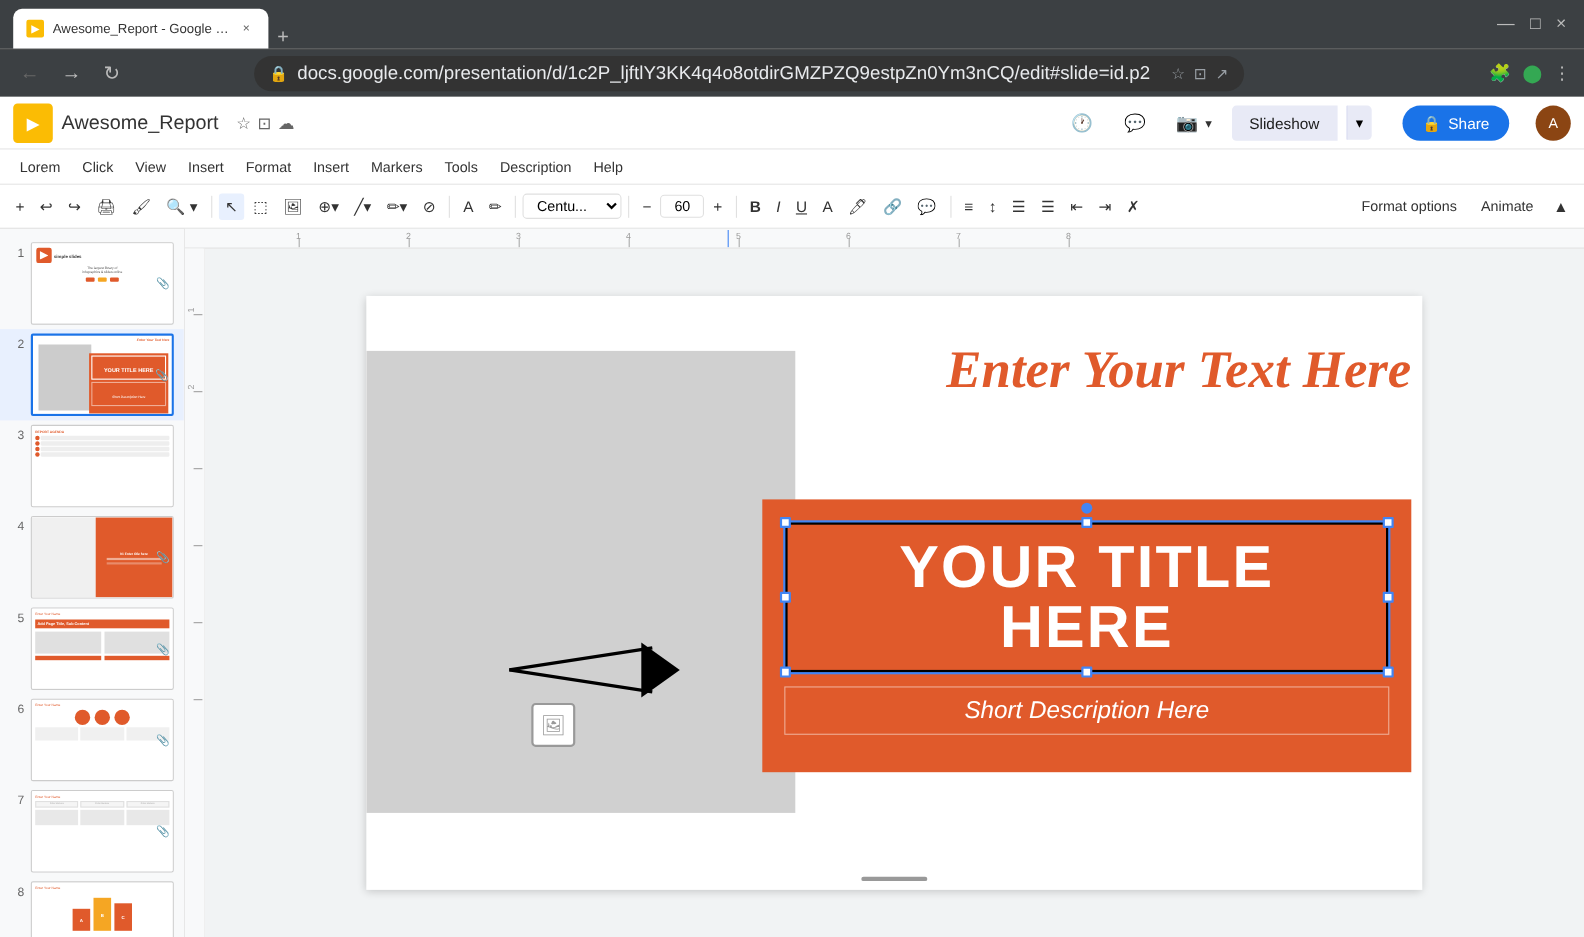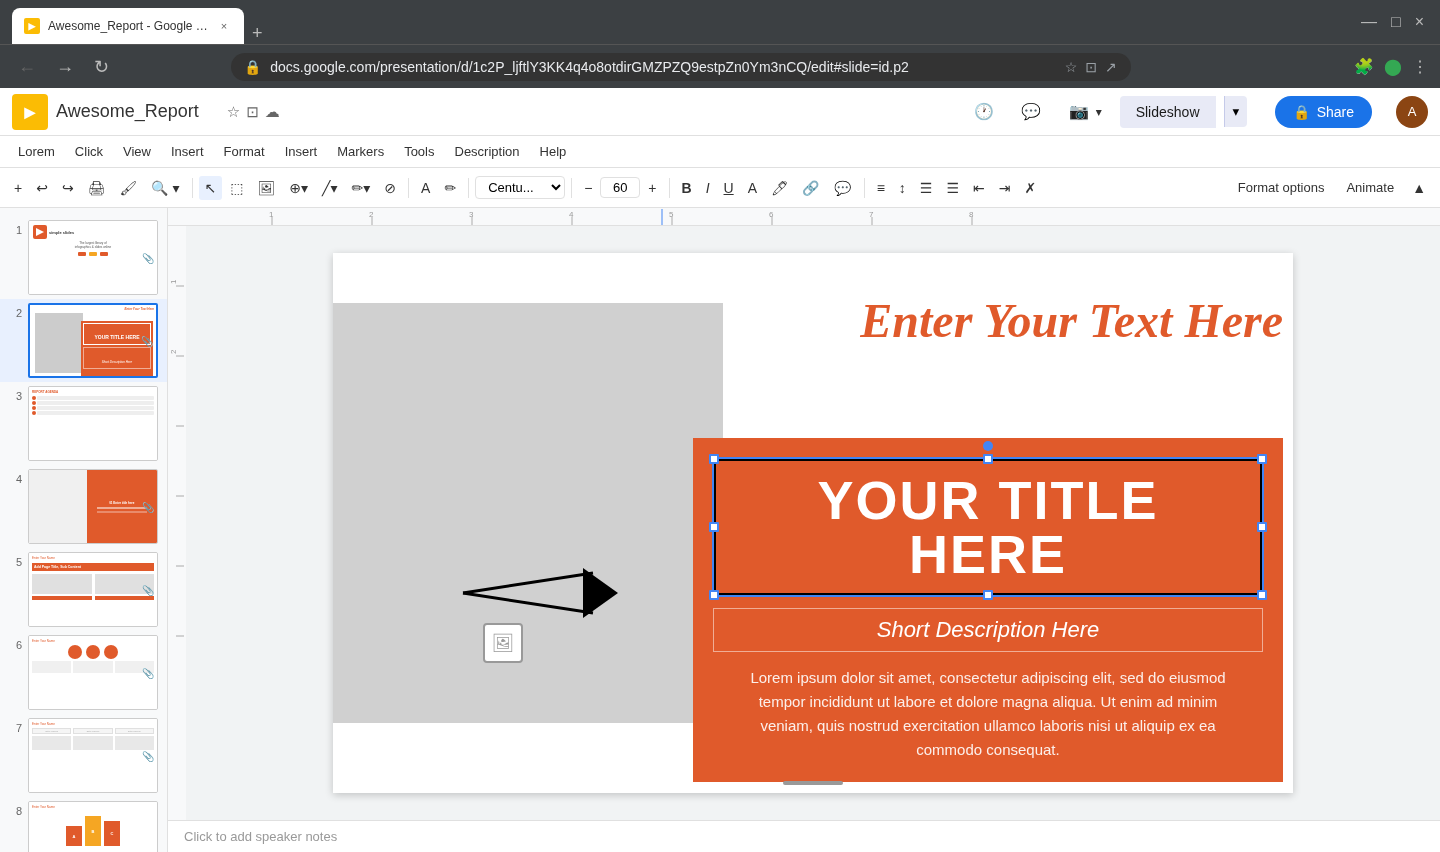--- a/index.html
+++ b/index.html
@@ -13,30 +13,30 @@
     .tab-close { width: 16px; height: 16px; border-radius: 50%; display: flex; align-items: center; justify-content: center; font-size: 11px; color: #666; cursor: pointer; margin-left: auto; }
     .new-tab-btn { color: #bbb; font-size: 18px; padding: 0 8px; cursor: pointer; }
     .browser-controls { display: flex; align-items: center; gap: 6px; margin-left: auto; }
     .browser-ctrl-btn { color: #bbb; font-size: 16px; cursor: pointer; padding: 4px; }
 
     
     .address-bar-row { background: #3c4043; height: 44px; display: flex; align-items: center; padding: 0 12px; gap: 8px; border-top: 1px solid #555; }
     .nav-btn { color: #bbb; font-size: 18px; cursor: pointer; padding: 4px 6px; }
     .nav-btn.disabled { color: #666; }
     .address-bar { flex: 1; background: #333; border-radius: 20px; padding: 6px 14px; display: flex; align-items: center; gap: 8px; max-width: 900px; margin: 0 auto; }
-    .address-text { color: #e8eaed; font-size: 14px; flex: 1; }
+    .address-text { color: #e8eaed; font-size: 17px; flex: 1; }
     .address-icons { display: flex; gap: 8px; align-items: center; }
     .addr-icon { color: #9aa0a6; font-size: 14px; cursor: pointer; }
     .toolbar-right-icons { display: flex; align-items: center; gap: 10px; margin-left: auto; }
     .toolbar-icon { color: #bbb; font-size: 16px; cursor: pointer; }
 
     
     .app-header { background: #ffffff; height: 48px; display: flex; align-items: center; padding: 0 12px; gap: 8px; border-bottom: 1px solid #e0e0e0; }
     .app-logo { width: 36px; height: 36px; background: #fbbc04; border-radius: 4px; display: flex; align-items: center; justify-content: center; font-size: 18px; color: white; font-weight: bold; flex-shrink: 0; }
-    .app-title { font-size: 18px; color: #333; font-weight: 400; margin-right: 20px; }
+    .app-title { font-size: 18px; color: #333; font-weight: 400; margin-right: 8px; }
     .title-icons { display: flex; gap: 6px; align-items: center; }
     .title-icon { color: #666; font-size: 15px; cursor: pointer; }
     .header-spacer { flex: 1; }
     .header-btn { background: none; border: none; cursor: pointer; display: flex; align-items: center; gap: 6px; padding: 6px 10px; border-radius: 4px; }
     .btn-icon { font-size: 16px; color: #555; }
     .slideshow-btn { background: #e8eaf6; border: none; border-radius: 4px 0 0 4px; padding: 8px 16px; font-size: 14px; color: #1a1a1a; cursor: pointer; font-weight: 500; }
     .slideshow-dropdown { background: #e8eaf6; border: none; border-left: 1px solid #c5cae9; border-radius: 0 4px 4px 0; padding: 8px 8px; cursor: pointer; }
     .share-btn { background: #1a73e8; color: white; border: none; border-radius: 20px; padding: 8px 18px; font-size: 14px; cursor: pointer; display: flex; align-items: center; gap: 6px; }
     .avatar { width: 32px; height: 32px; border-radius: 50%; background: #8b4513; display: flex; align-items: center; justify-content: center; color: white; font-size: 13px; }
 
@@ -467,24 +467,20 @@
               <div class="handle bl"></div>
               <div class="handle bc"></div>
               <div class="handle br"></div>
             </div>
           </div>
 
           <div class="desc-box">
             <span class="desc-text">Short Description Here</span>
           </div>
 
-          <div class="body-text">Lorem ipsum dolor sit amet, consectetur adipiscing elit, sed do eiusmod tempor incididunt ut labore et dolore magna aliqua. Ut enim ad minim veniam, quis nostrud exercitation ullamco laboris nisi ut aliquip ex ea commodo consequat.</div>
         </div>
 
         <div class="scroll-hint"></div>
       </div>
     </div>
 
-    <div class="notes-bar">
-      <span style="cursor:text;">Click to add speaker notes</span>
-    </div>
   </div>
 </div>
 
 </body></html>

